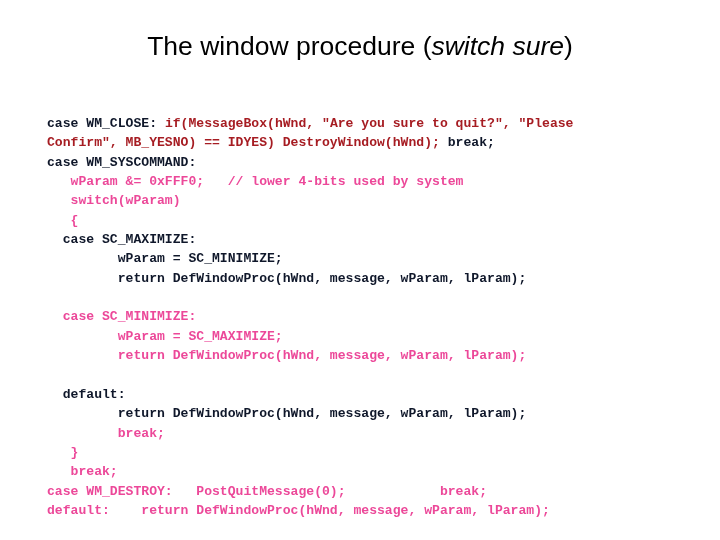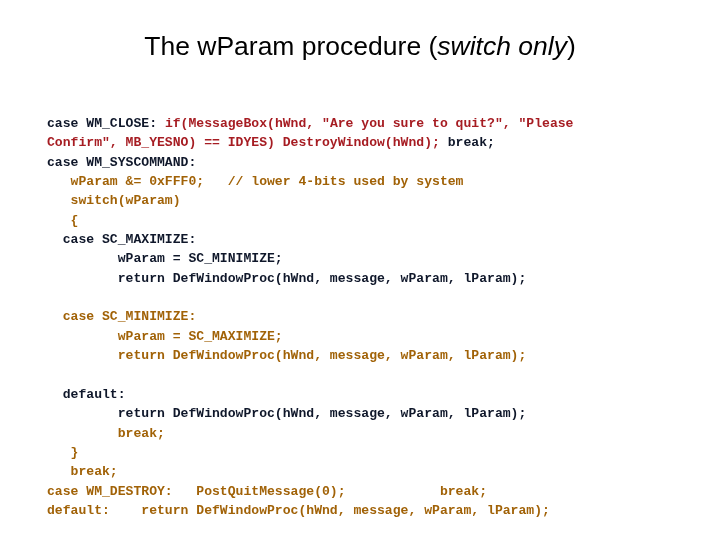--- a/index.html
+++ b/index.html
@@ -51,24 +51,24 @@
   .ln {
     display: block;
     white-space: pre;
     height: 19.35px;
   }
   .ln.blank {
     height: 19.35px;
   }
   .c-black { color: #0f172a; }
   .c-red   { color: #a61c22; }
-  .c-navy  { color: #a16207; }
+  .c-navy  { color: #ec4899; }
 </style>
 </head>
 <body>
 
 <div class="slide">
 
-  <div class="slide-title"><span>The wParam procedure (</span><span class="ital">switch only</span><span>)</span></div>
+  <div class="slide-title"><span>The window procedure (</span><span class="ital">switch sure</span><span>)</span></div>
 
   <div class="code-body"><span class="ln"><span class="c-black">case WM_CLOSE: </span><span class="c-red">if(MessageBox(hWnd, "Are you sure to quit?", "Please</span></span><span class="ln"><span class="c-red">Confirm", MB_YESNO) == IDYES) DestroyWindow(hWnd); </span><span class="c-black">break;</span></span><span class="ln"><span class="c-black">case WM_SYSCOMMAND:</span></span><span class="ln"><span class="c-navy">   wParam &amp;= 0xFFF0;   // lower 4-bits used by system</span></span><span class="ln"><span class="c-navy">   switch(wParam)</span></span><span class="ln"><span class="c-navy">   {</span></span><span class="ln"><span class="c-black">  case SC_MAXIMIZE:</span></span><span class="ln"><span class="c-black">         wParam = SC_MINIMIZE;</span></span><span class="ln"><span class="c-black">         return DefWindowProc(hWnd, message, wParam, lParam);</span></span><span class="ln blank">&nbsp;</span><span class="ln"><span class="c-navy">  case SC_MINIMIZE:</span></span><span class="ln"><span class="c-navy">         wParam = SC_MAXIMIZE;</span></span><span class="ln"><span class="c-navy">         return DefWindowProc(hWnd, message, wParam, lParam);</span></span><span class="ln blank">&nbsp;</span><span class="ln"><span class="c-black">  default:</span></span><span class="ln"><span class="c-black">         return DefWindowProc(hWnd, message, wParam, lParam);</span></span><span class="ln"><span class="c-navy">         break;</span></span><span class="ln"><span class="c-navy">   }</span></span><span class="ln"><span class="c-navy">   break;</span></span><span class="ln"><span class="c-navy">case WM_DESTROY:   PostQuitMessage(0);            break;</span></span><span class="ln"><span class="c-navy">default:    return DefWindowProc(hWnd, message, wParam, lParam);</span></span></div>
 
 </div>
 
 </body></html>

